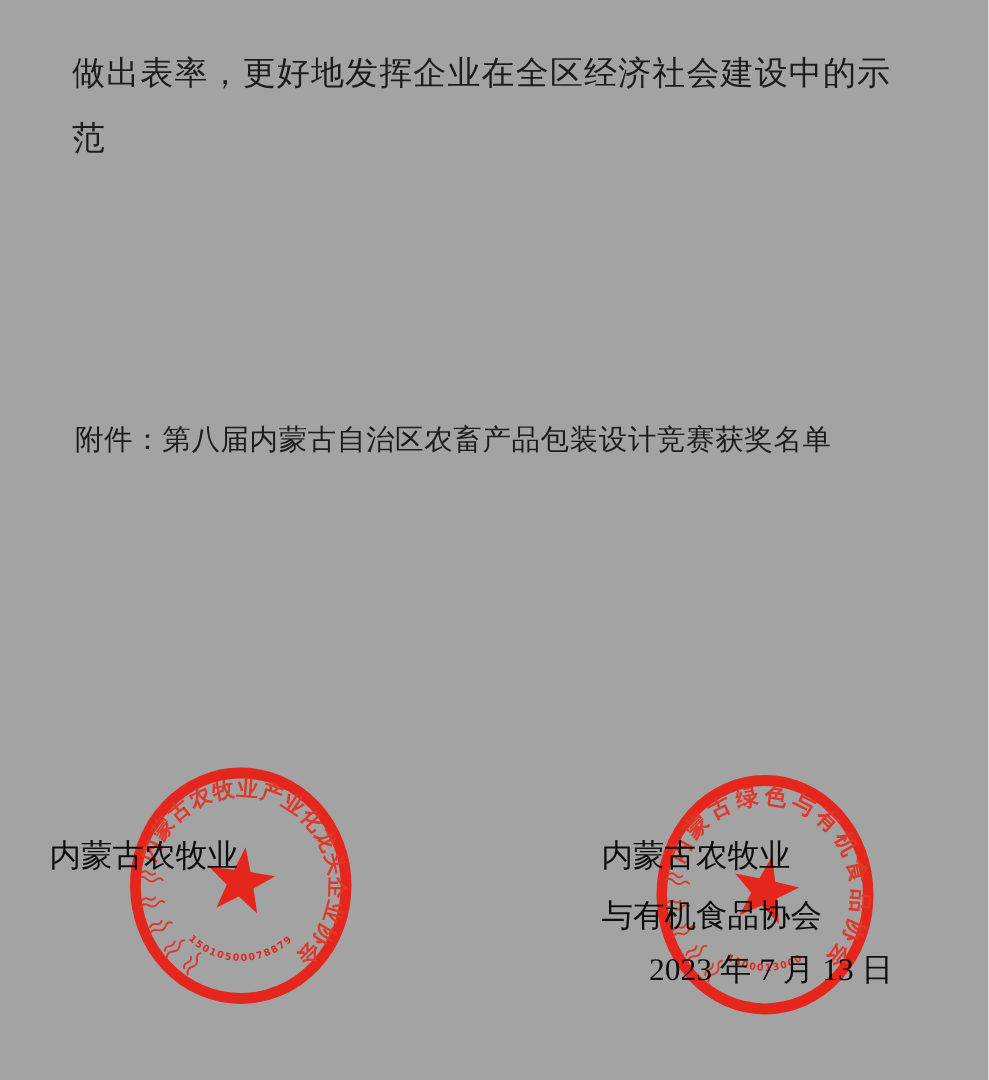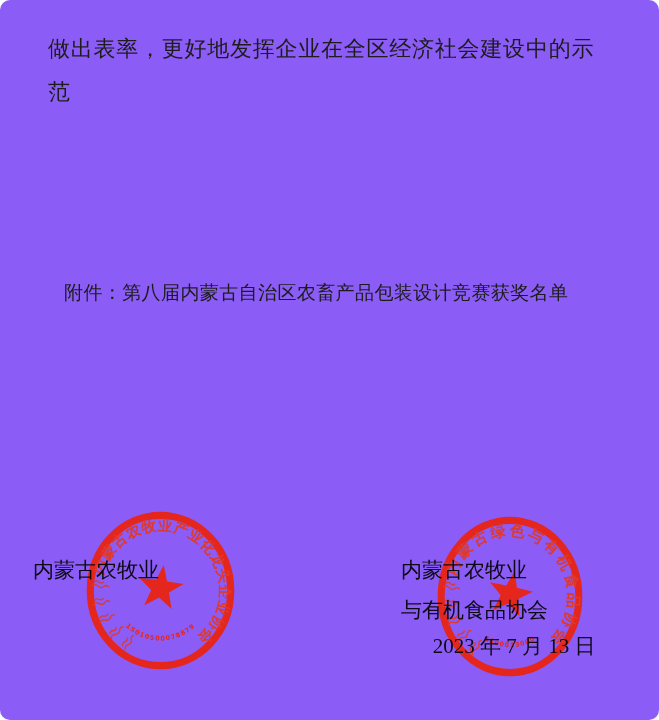--- a/index.html
+++ b/index.html
@@ -1,23 +1,22 @@
 <!DOCTYPE html>
 <html><head>
 <meta charset="utf-8">
 <style>
   html, body { margin: 0; padding: 0; background: #ffffff; }
   .page {
     position: relative;
     width: 659px;
     height: 720px;
-    background: #8b5cf6;
+    background: #a3a3a3;
     font-family: "Liberation Serif", "DejaVu Serif", serif;
     overflow: hidden;
-    border-radius: 10px;
   }
   .doc-body {
     position: absolute;
     left: 48px;
     top: 27px;
     width: 546px;
   }
   .bline {
     font-size: 22px;
     line-height: 43px;
@@ -31,21 +30,20 @@
     text-align-last: justify;
     text-justify: inter-character;
   }
   .attachment {
     position: absolute;
     left: 50px;
     top: 280px;
     font-size: 19px;
     letter-spacing: 0.4px;
     color: #1c1c1c;
-    margin-left: 14px;
   }
   .seal { position: absolute; }
   .seal-left  { left: 85px;  top: 510px; }
   .seal-right { left: 436px; top: 515px; }
   .rimtext {
     font-family: "Liberation Serif", "DejaVu Serif", serif;
     font-weight: bold;
     font-size: 19px;
     letter-spacing: 1px;
     fill: #e0382a;

